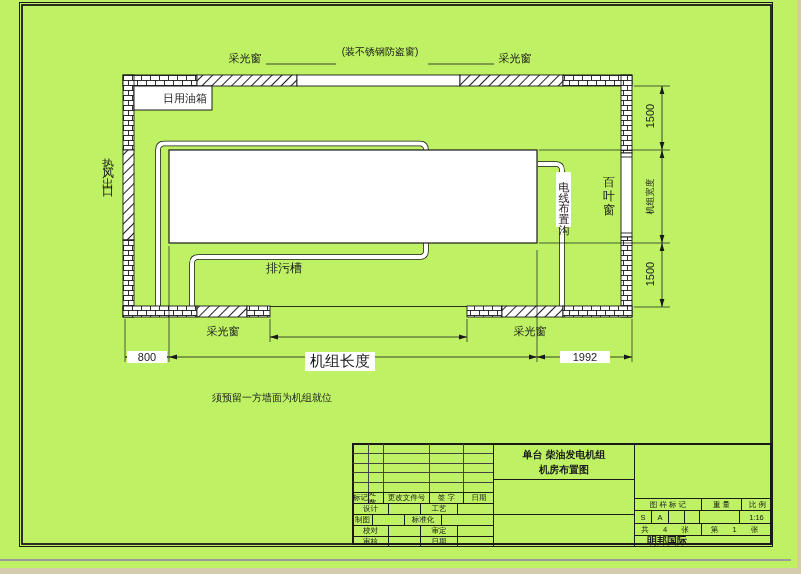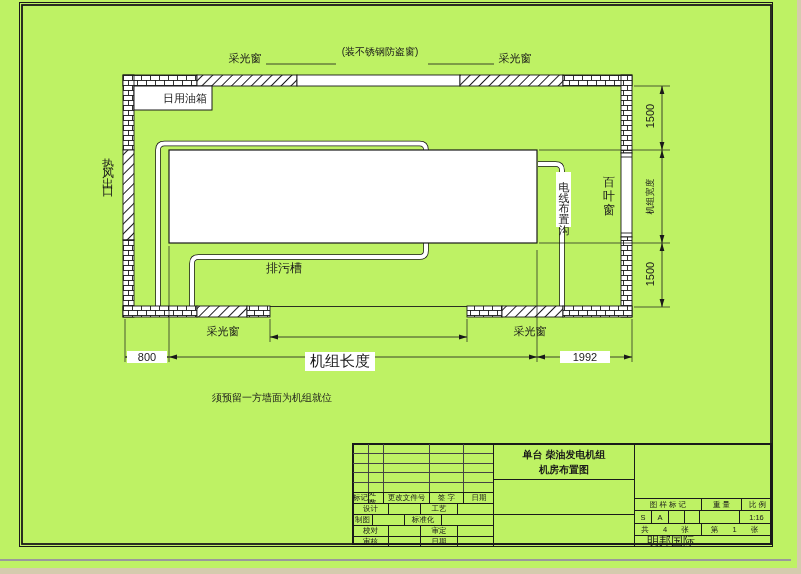--- a/index.html
+++ b/index.html
@@ -216,21 +216,21 @@
         <div class="cell" style="width:16px"></div>
         <div class="cell" style="width:15px"></div>
         <div class="cell" style="width:40px"></div>
         <div class="cell" style="flex:1">1:16</div>
       </div>
       <div class="cellrow rowline" style="height:12px">
         <div class="cell" style="width:67px;letter-spacing:6px">共 4 张</div>
         <div class="cell" style="flex:1;letter-spacing:6px">第 1 张</div>
       </div>
       <div style="height:10px;display:flex;align-items:center">
-        <div class="lbl" style="position:static;padding-left:12px;font-size:12px;font-weight:normal">明邦国际</div>
+        <div class="lbl" style="position:static;padding-left:12px;font-size:10px;font-weight:bold">明邦国际</div>
       </div>
     </div>
   </div>
 
   <div class="edge" style="left:0;top:559px;width:791px;height:2px;background:#9a9a9a"></div>
   <div class="edge" style="left:0;top:568px;width:801px;height:6px"></div>
   <div class="edge" style="left:797px;top:0;width:4px;height:574px"></div>
 </div>
 
 </body></html>

